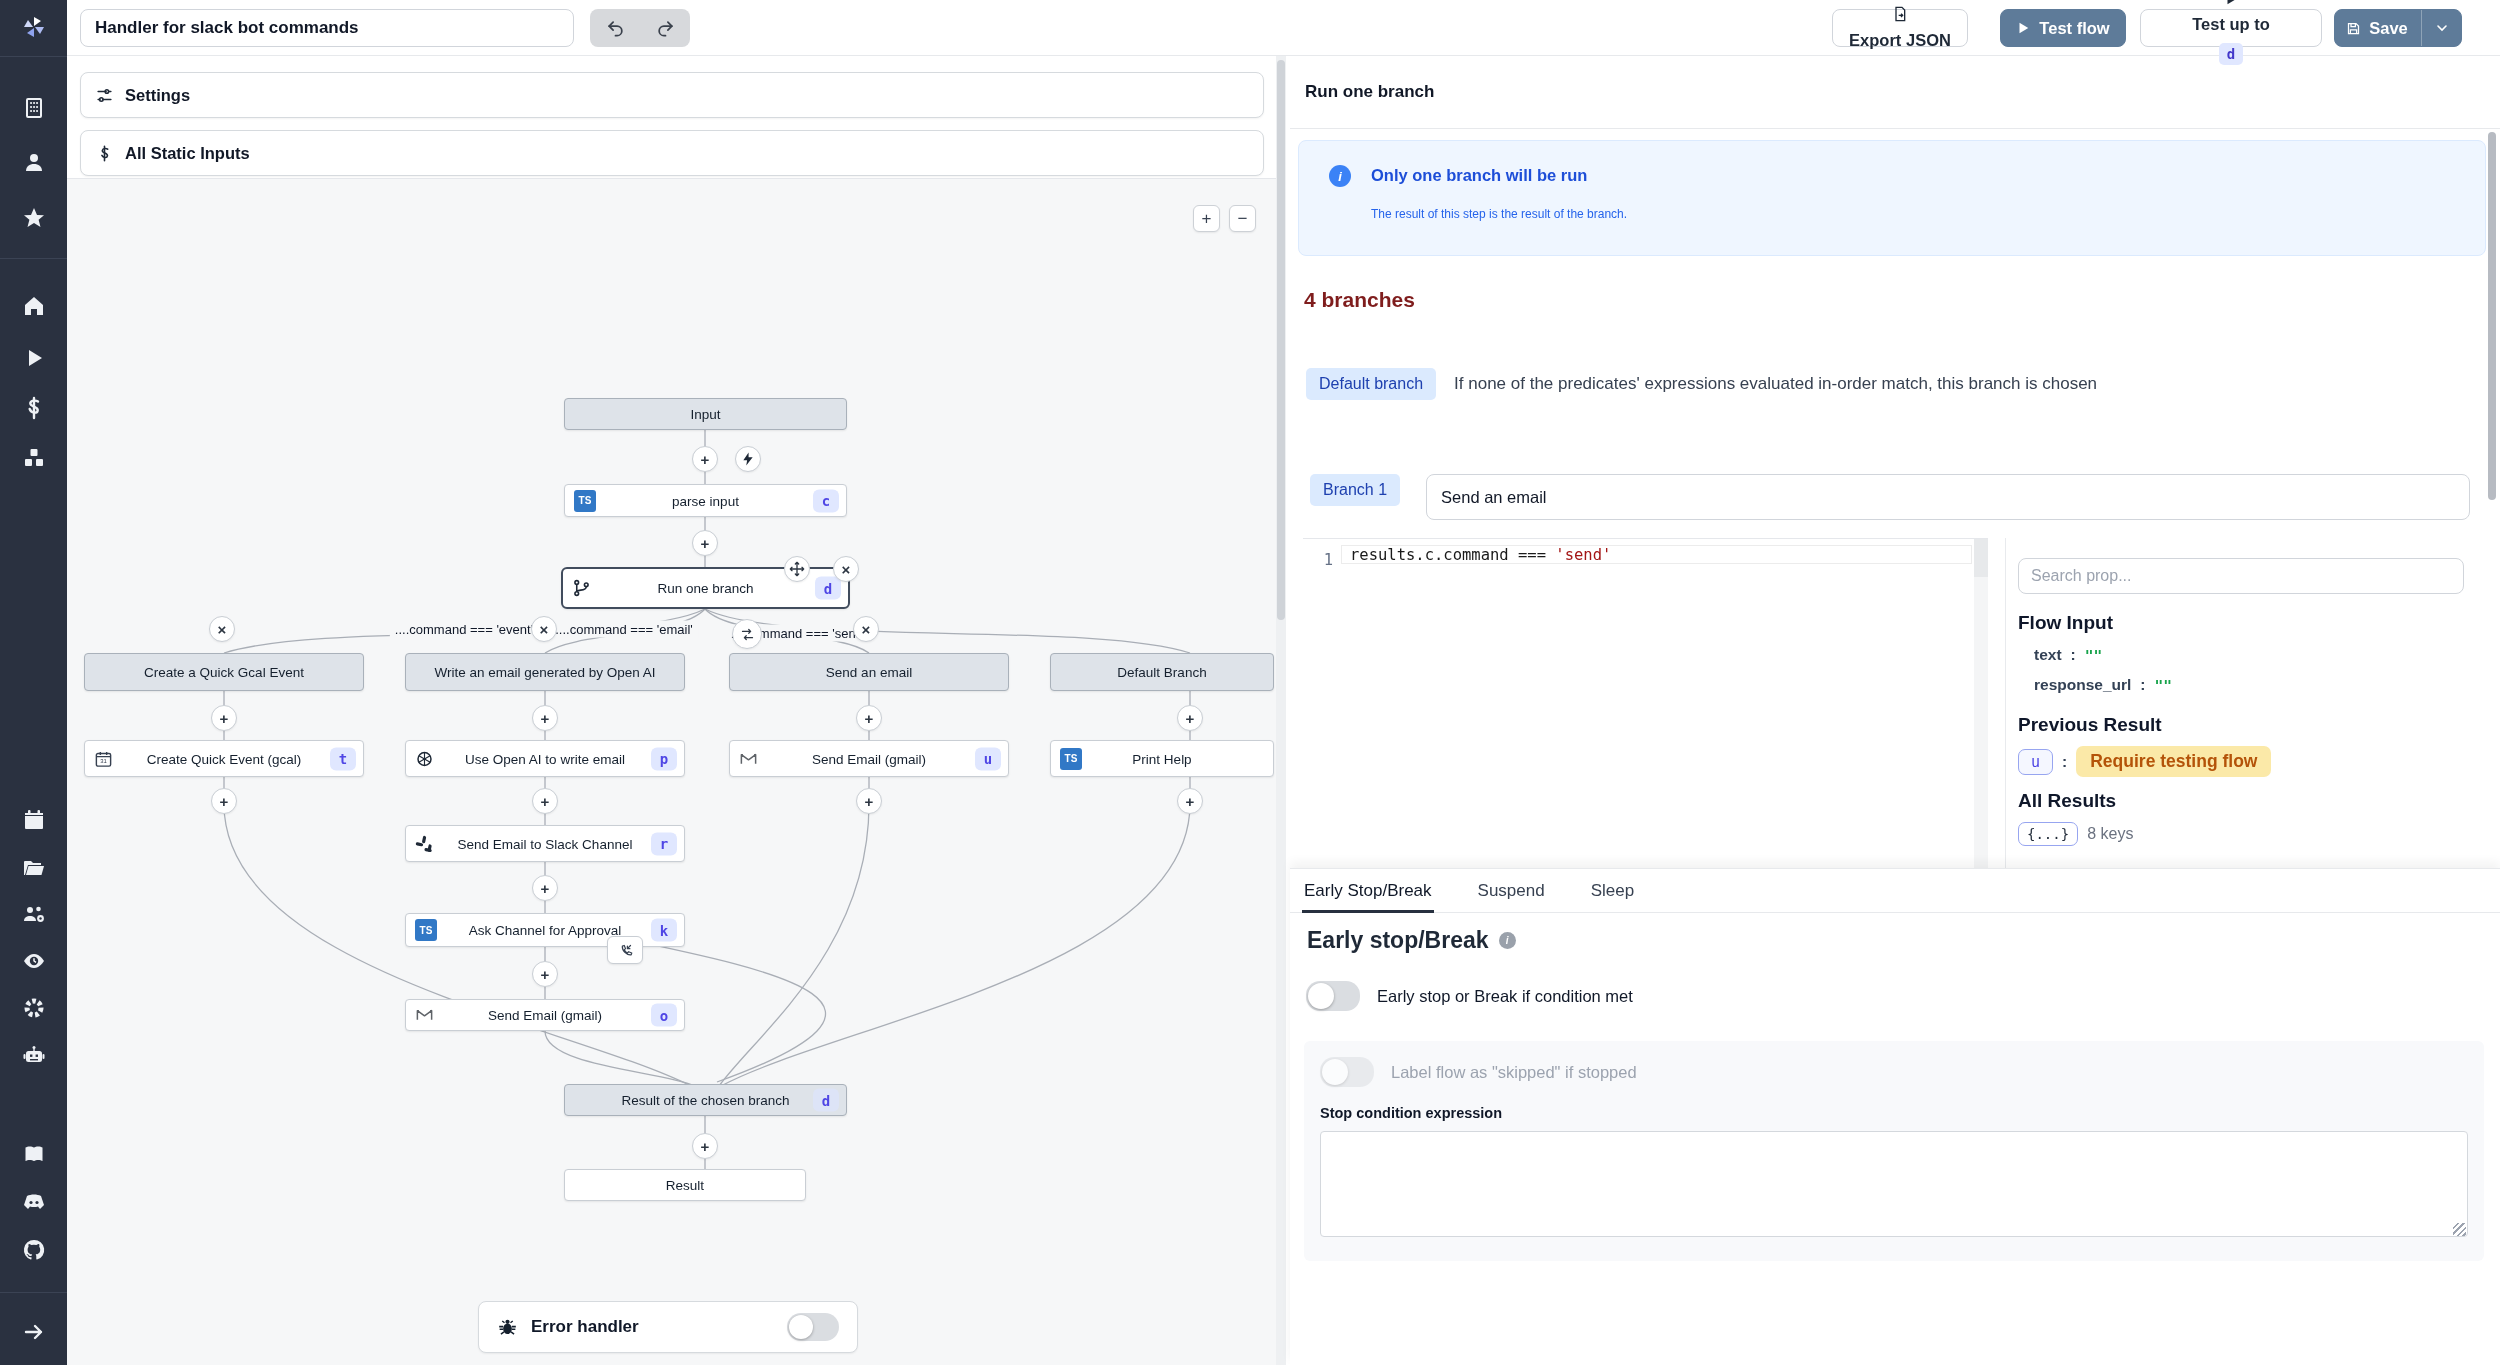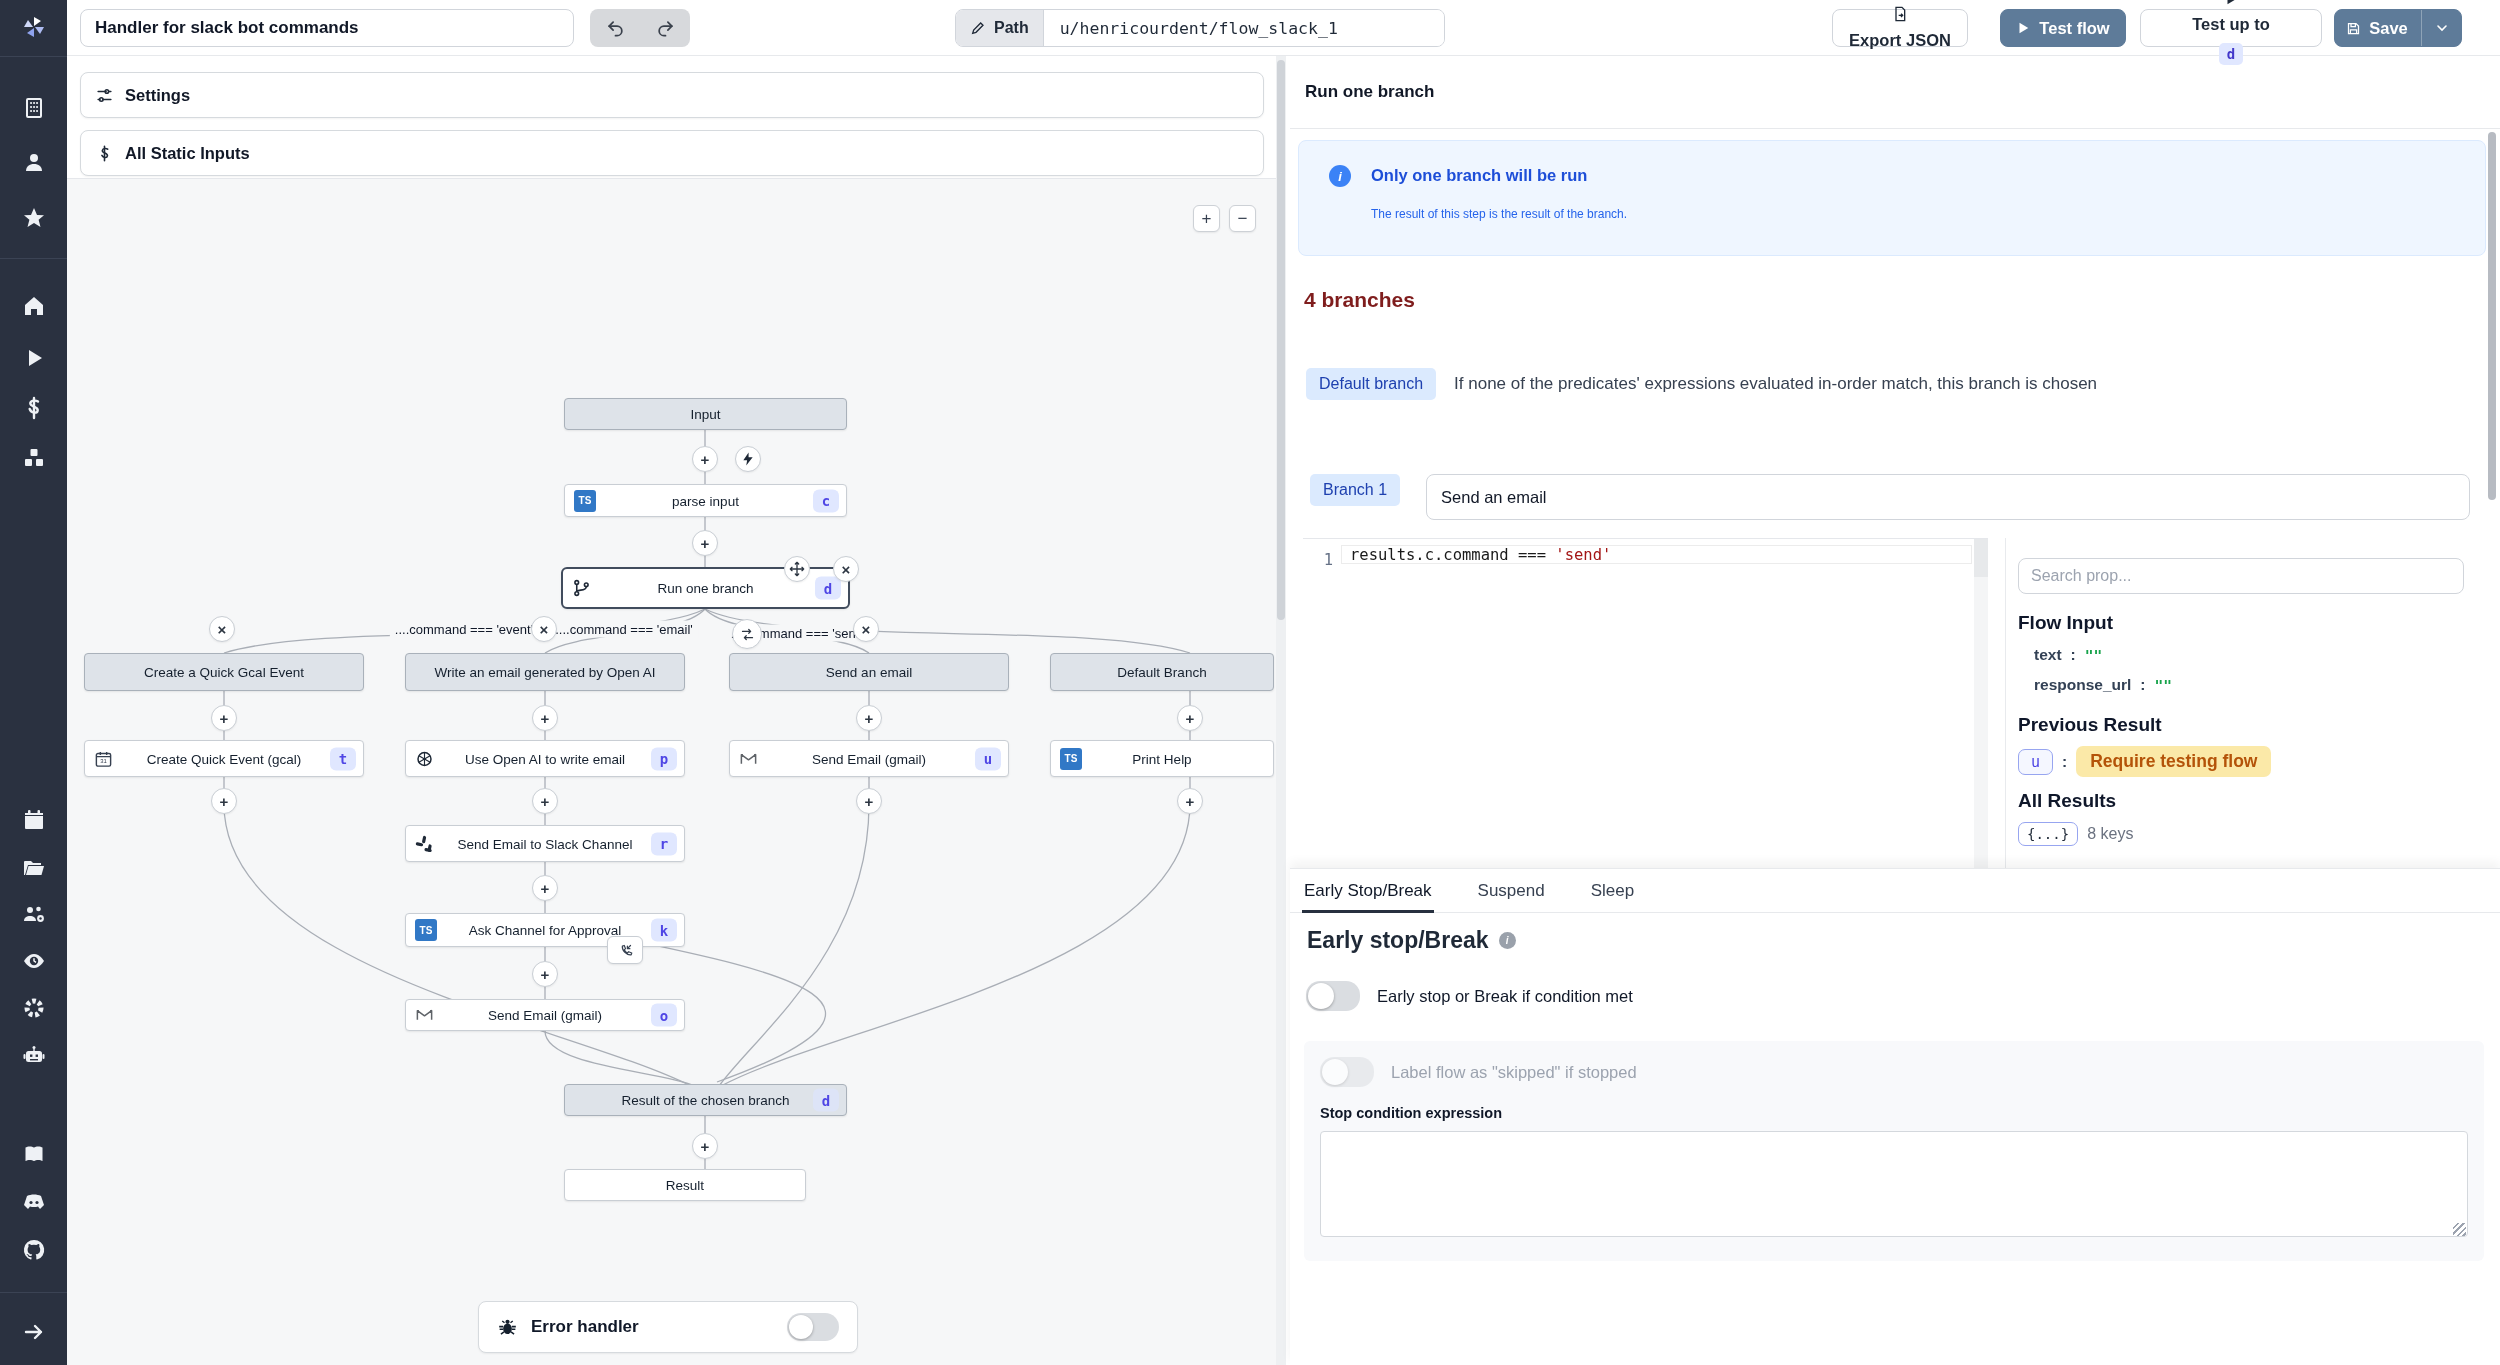--- a/index.html
+++ b/index.html
@@ -252,31 +252,20 @@
           <path d="M4 9h10a6 6 0 0 1 0 12h-2"></path>
         </svg>
     </div>
     <div>
       <svg class="ic" viewBox="0 0 24 24" width="19" height="19" fill="none" stroke="currentColor" stroke-width="2.2" stroke-linecap="round" stroke-linejoin="round">
           <path d="m15 14 5-5-5-5"></path>
           <path d="M20 9H10a6 6 0 0 0 0 12h2"></path>
         </svg>
     </div>
   </div>
-  <div class="path-group">
-    <div class="path-left">
-      <span>
-        <svg class="ic" viewBox="0 0 24 24" width="16" height="16" fill="none" stroke="currentColor" stroke-width="2">
-            <path d="M4 20l1.5-5L16 4.5 19.5 8 9 18.5 4 20z"></path>
-          </svg>
-      </span>
-      <span>Path</span>
-    </div>
-    <div class="path-right mono">u/henricourdent/flow_slack_1</div>
-  </div>
   <div class="tb-btn tb-white" style="left:1765px;width:136px">
     <span>
       <svg class="ic" viewBox="0 0 24 24" width="16" height="16" fill="none" stroke="currentColor" stroke-width="2">
           <path d="M6 2h9l4 4v16H6z"></path>
           <path d="M10 14h6m-2.5-2.5L16 14l-2.5 2.5"></path>
         </svg>
     </span>
     <span>Export JSON</span>
   </div>
   <div class="tb-btn tb-blue" style="left:1933px;width:126px">

